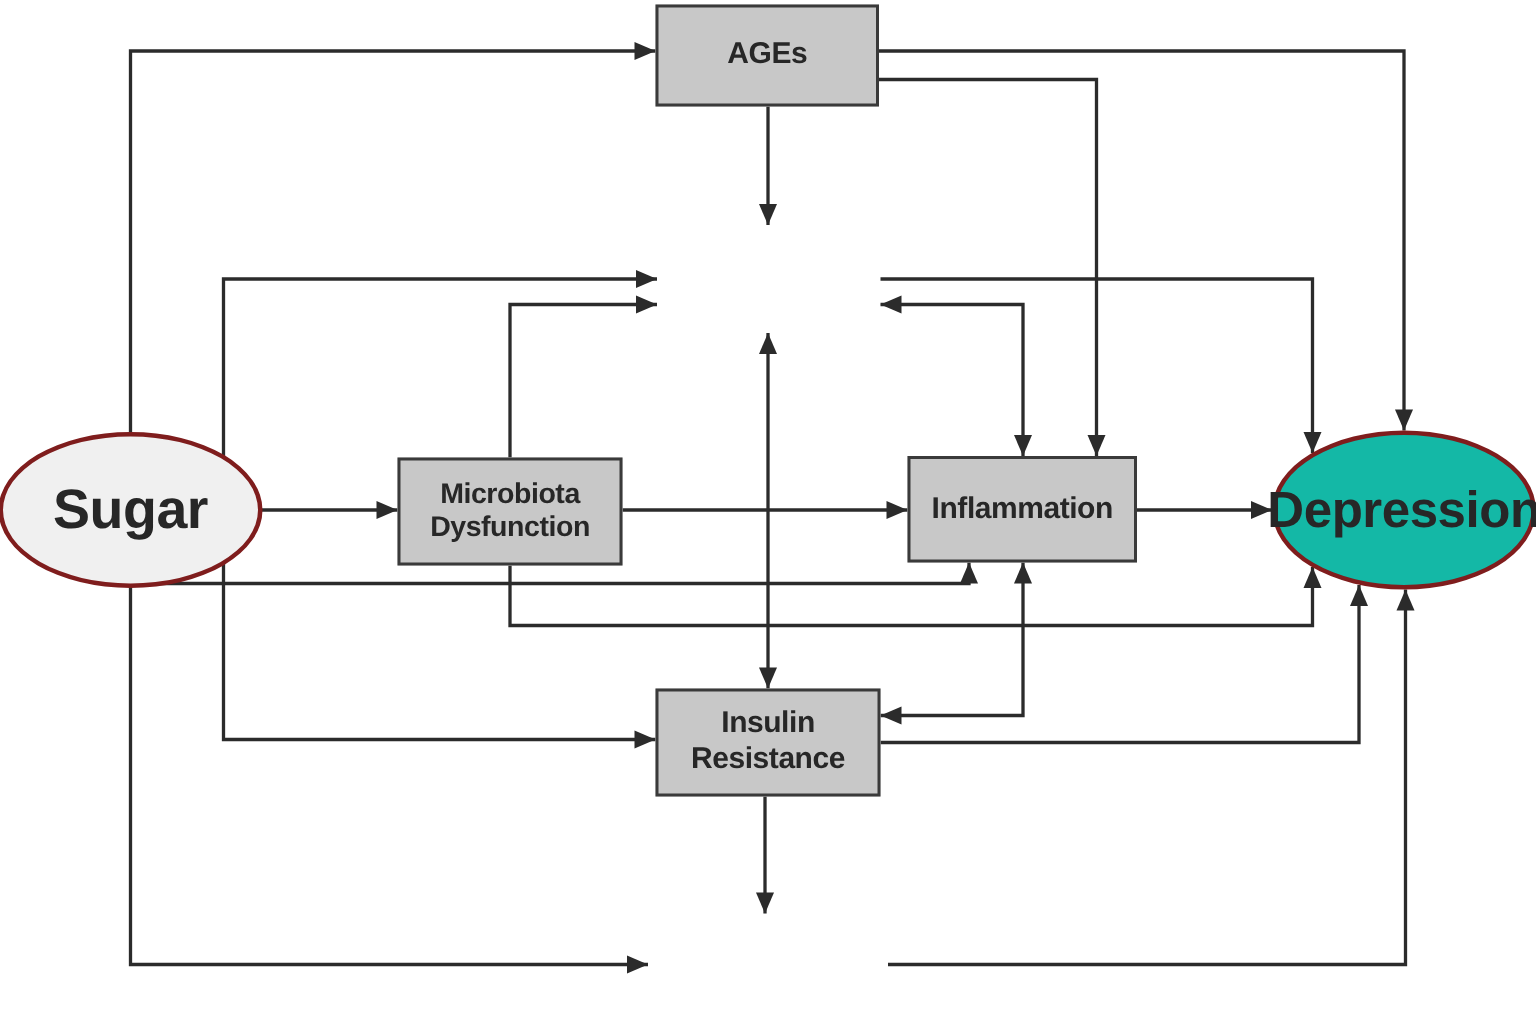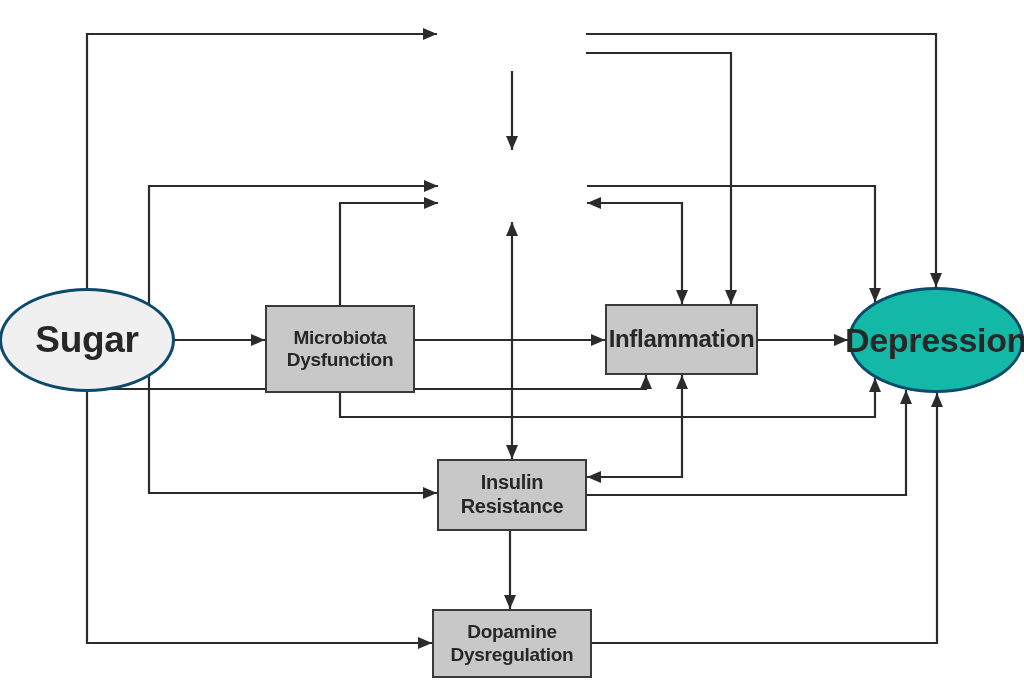--- a/index.html
+++ b/index.html
@@ -23,21 +23,21 @@
     box-sizing:border-box;
     display:flex;align-items:center;justify-content:center;
     text-align:center;
     font-weight:bold;
     color:#272727;
     line-height:1.18;
     letter-spacing:-0.3px;
     padding:2px 6px;
   }
   .node.rect{ border:2.5px solid #3a3a3a; }
-  .node.ellipse{ border:3px solid #0c4a6e; border-radius:50%; padding:0; }
+  .node.ellipse{ border:3px solid #7f1d1d; border-radius:50%; padding:0; }
 </style>
 </head>
 <body>
 
 <div id="stage">
 
   <svg id="edge-layer" viewBox="0 0 1024 682" xmlns="http://www.w3.org/2000/svg">
     <defs>
       <marker id="arrow-end" markerUnits="userSpaceOnUse" markerWidth="16" markerHeight="14" refX="15" refY="7" orient="auto">
         <path d="M1,1 L15,7 L1,13 z" fill="#2b2b2b"></path>
@@ -66,35 +66,35 @@
       <polyline points="758,340 848,340" marker-end="url(#arrow-end)"></polyline>
       <polyline points="587,495 906,495 906,390" marker-end="url(#arrow-end)"></polyline>
       <polyline points="510,531 510,609" marker-end="url(#arrow-end)"></polyline>
       <polyline points="592,643 937,643 937,393" marker-end="url(#arrow-end)"></polyline>
     </svg>
 
   <div class="node ellipse" style="left: -1px; top: 288px; width: 176px; height: 104px; background: rgb(240, 240, 240); font-size: 37px;">
     <span>Sugar</span>
   </div>
 
+  <div class="node rect" style="left: 437px; top: 3px; width: 149px; height: 68px; background: rgb(200, 200, 200); font-size: 20px;">
+    <span>AGEs</span>
+  </div>
 
 
-  <div class="node rect" style="left: 265px; top: 305px; width: 150px; height: 88px; background: rgb(200, 200, 200); font-size: 19px;">
+  <div class="node rect" style="left: 265px; top: 305px; width: 150px; height: 72px; background: rgb(200, 200, 200); font-size: 19px;">
     <span>Microbiota Dysfunction</span>
   </div>
 
-  <div class="node rect" style="left: 605px; top: 304px; width: 153px; height: 71px; background: rgb(200, 200, 200); font-size: 24px;">
+  <div class="node rect" style="left: 605px; top: 304px; width: 153px; height: 71px; background: rgb(200, 200, 200); font-size: 20px;">
     <span>Inflammation</span>
   </div>
 
   <div class="node rect" style="left: 437px; top: 459px; width: 150px; height: 72px; background: rgb(200, 200, 200); font-size: 20px;">
     <span>Insulin Resistance</span>
   </div>
 
-  <div class="node rect" style="left: 432px; top: 609px; width: 160px; height: 69px; background: rgb(200, 200, 200); font-size: 19px;">
-    <span>Dopamine Dysregulation</span>
-  </div>
 
   <div class="node ellipse" style="left: 848px; top: 287px; width: 176px; height: 106px; background: #14b8a6; font-size: 34px;">
     <span>Depression</span>
   </div>
 
 </div>
 
 </body></html>

